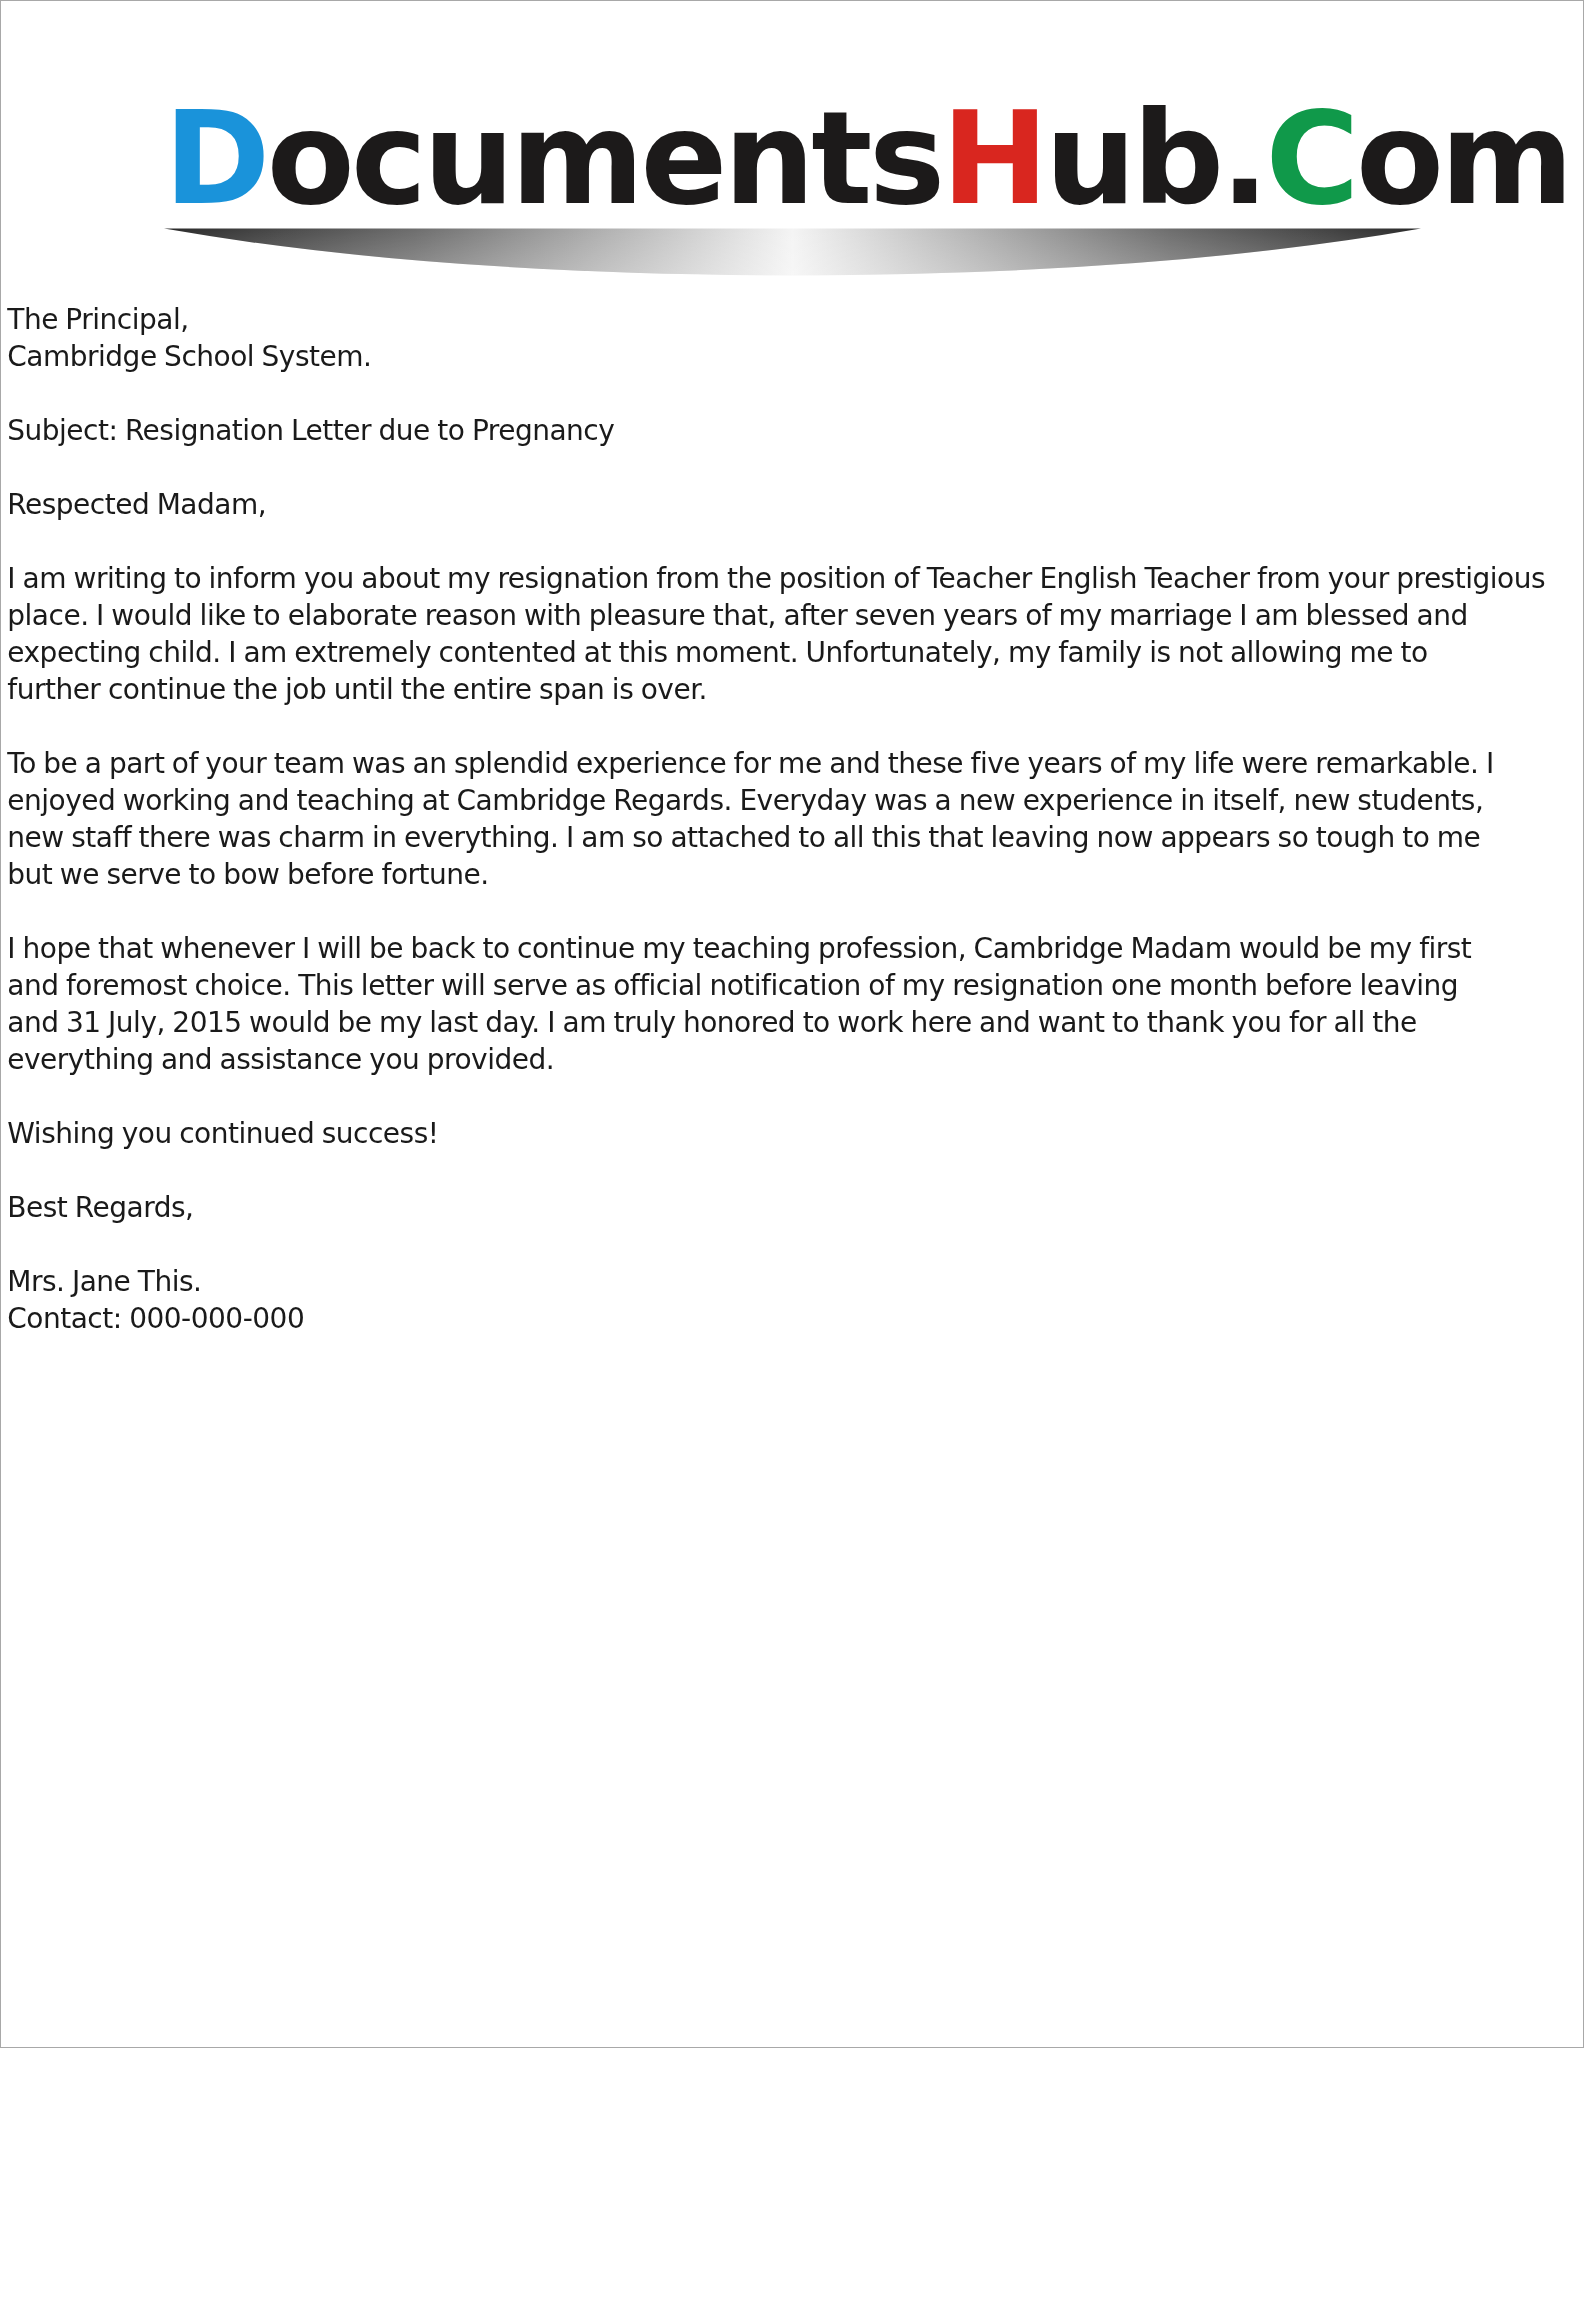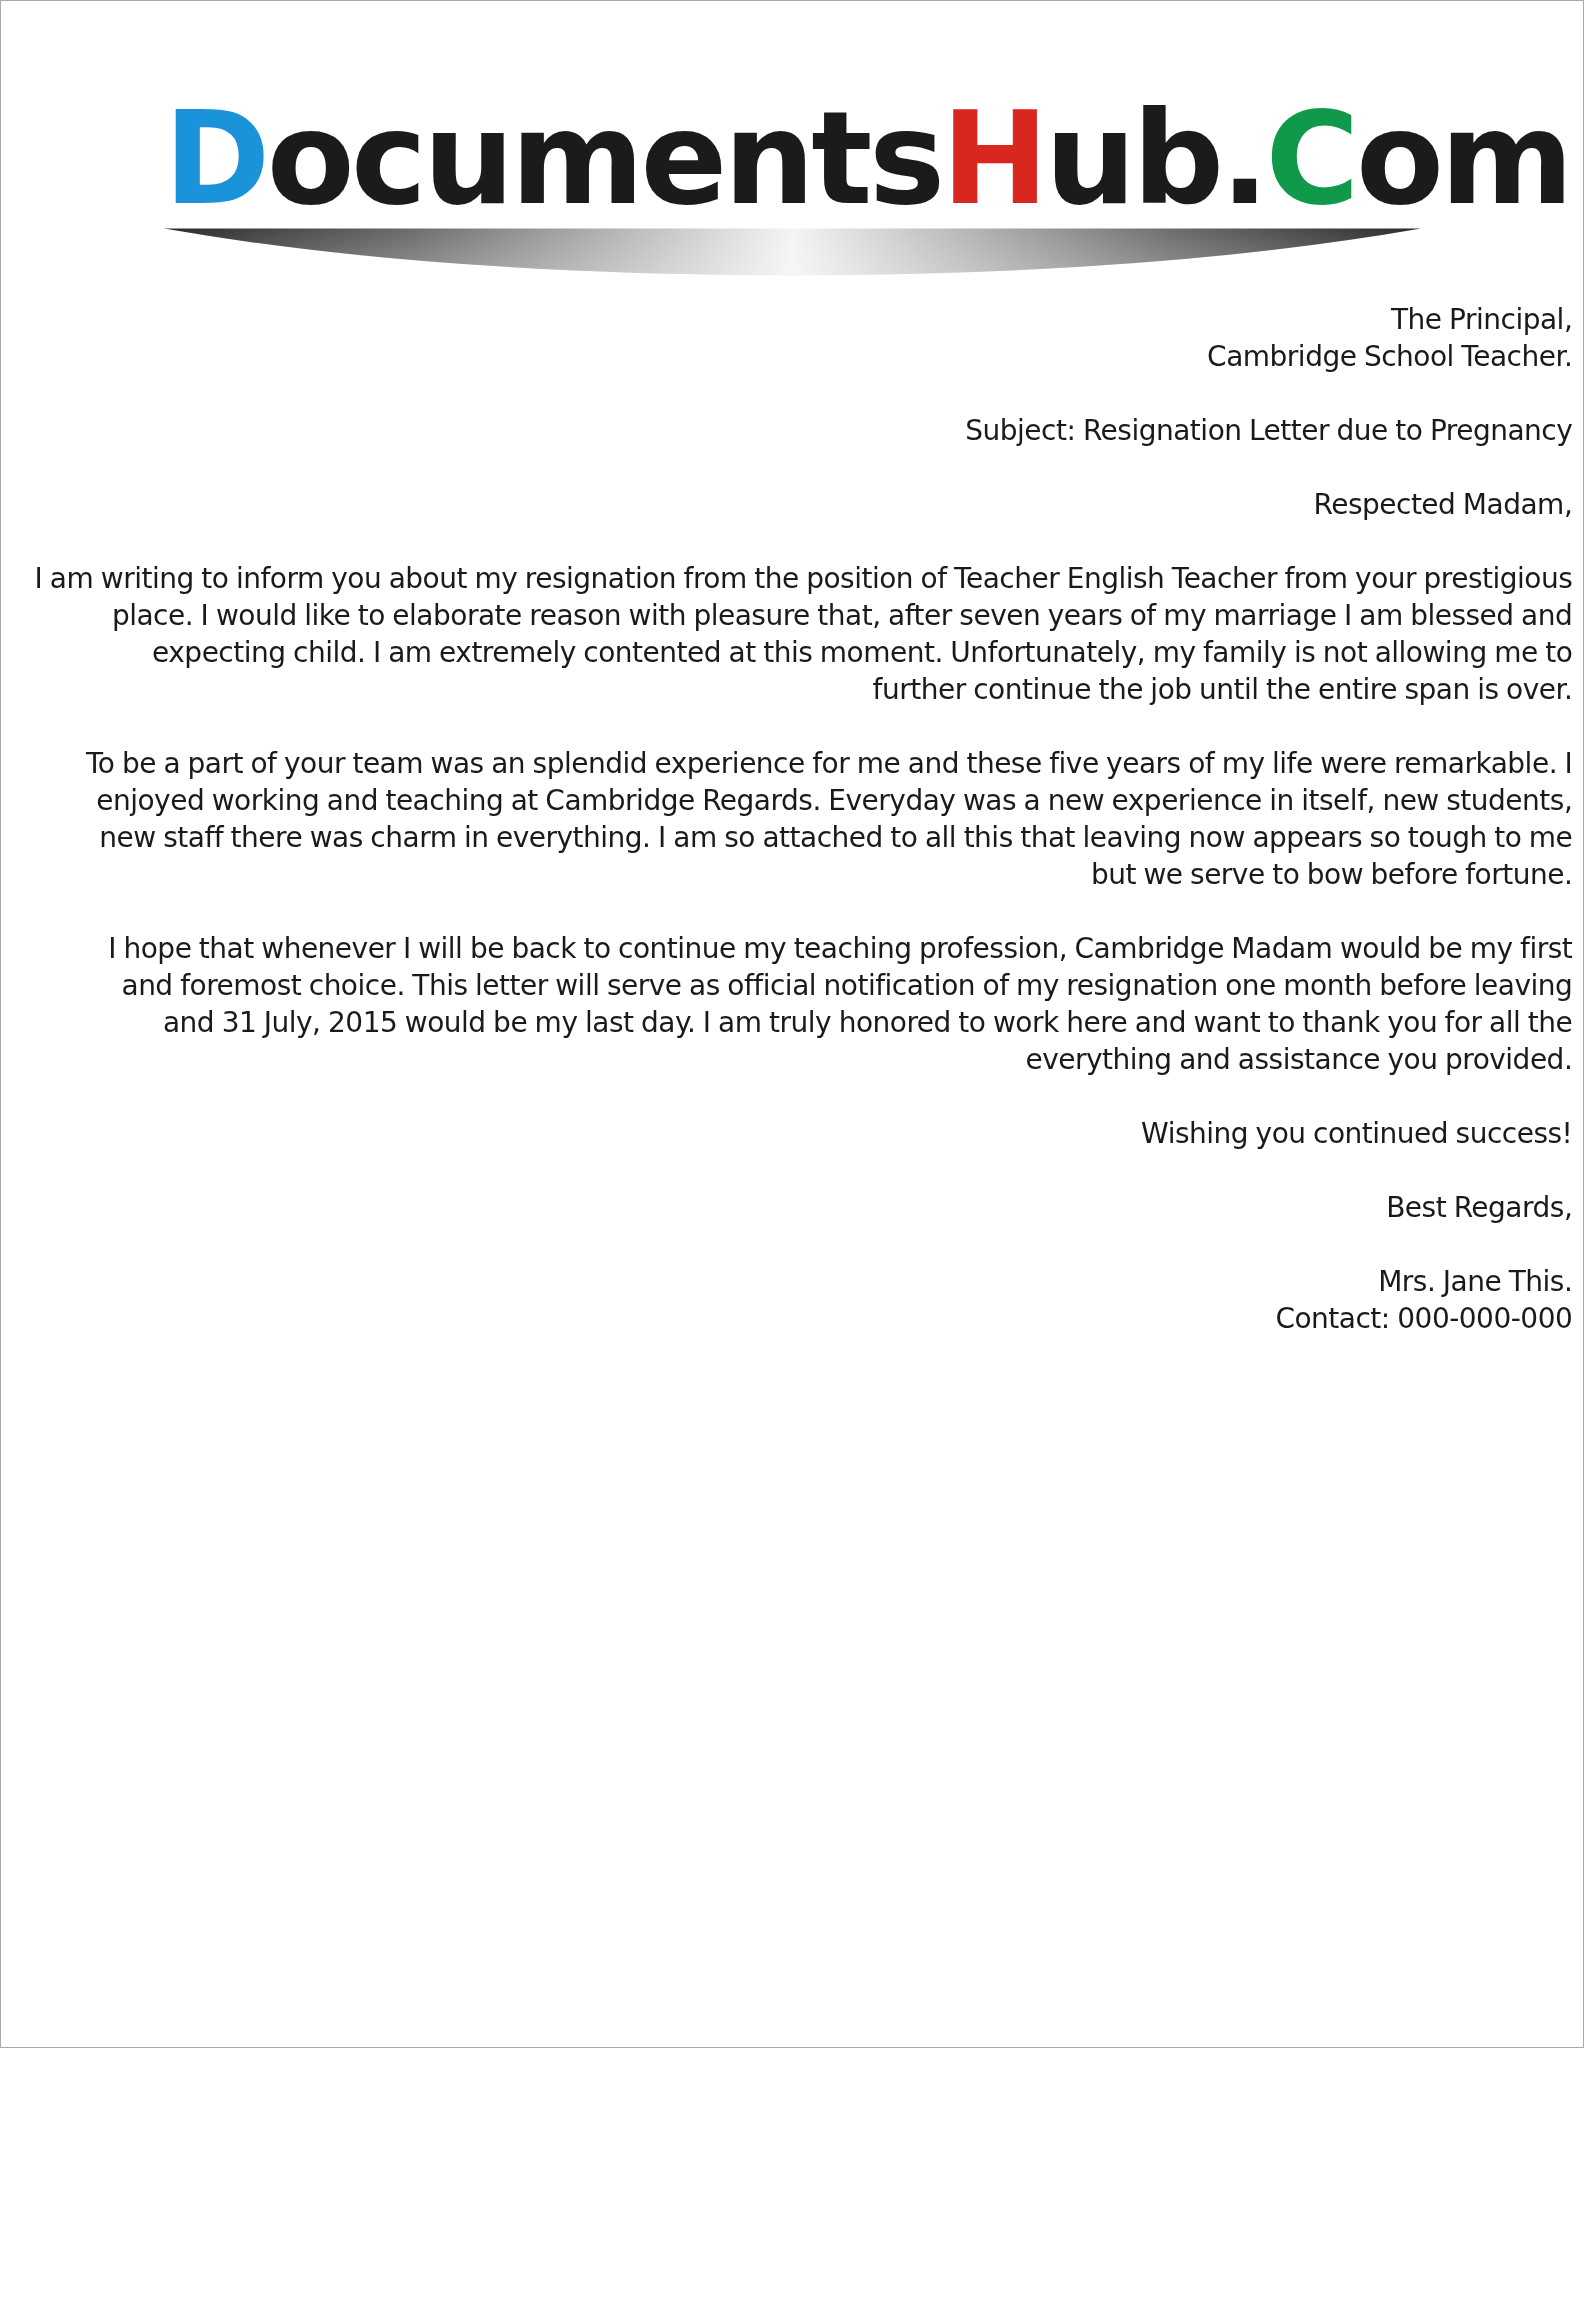--- a/index.html
+++ b/index.html
@@ -60,21 +60,20 @@
       position: absolute;
       left: 6.3px;
       top: 300px;
       width: 1565px;
       font-family: "DejaVu Sans", sans-serif;
       font-size: 28px;
       line-height: 37px;
       color: #1a1a1a;
       letter-spacing: -0.5px;
       word-spacing: -0.9px;
-      text-align: right;
     }
     .letter p {
       margin: 0 0 37px 0;
     }
     .letter .line {
       display: block;
       white-space: nowrap;
     }
   </style>
 </head>
@@ -99,21 +98,21 @@
         </linearGradient>
       </defs>
       <path d="M0 4 L1390 4 Q1100 55 695 56 Q290 55 0 4 Z" fill="url(#swooshGrad)"></path>
       <path d="M0 4 L1390 4 Q1100 55 695 56 Q290 55 0 4 Z" fill="url(#swooshShade)"></path>
     </svg>
   </div>
 
   <div class="letter">
     <p>
       <span class="line">The Principal,</span>
-      <span class="line">Cambridge School Teacher.</span>
+      <span class="line">Cambridge School System.</span>
     </p>
     <p>
       <span class="line">Subject: Resignation Letter due to Pregnancy</span>
     </p>
     <p>
       <span class="line">Respected Madam,</span>
     </p>
     <p>
       <span class="line">I am writing to inform you about my resignation from the position of Teacher English Teacher from your prestigious</span>
       <span class="line">place. I would like to elaborate reason with pleasure that, after seven years of my marriage I am blessed and</span>

